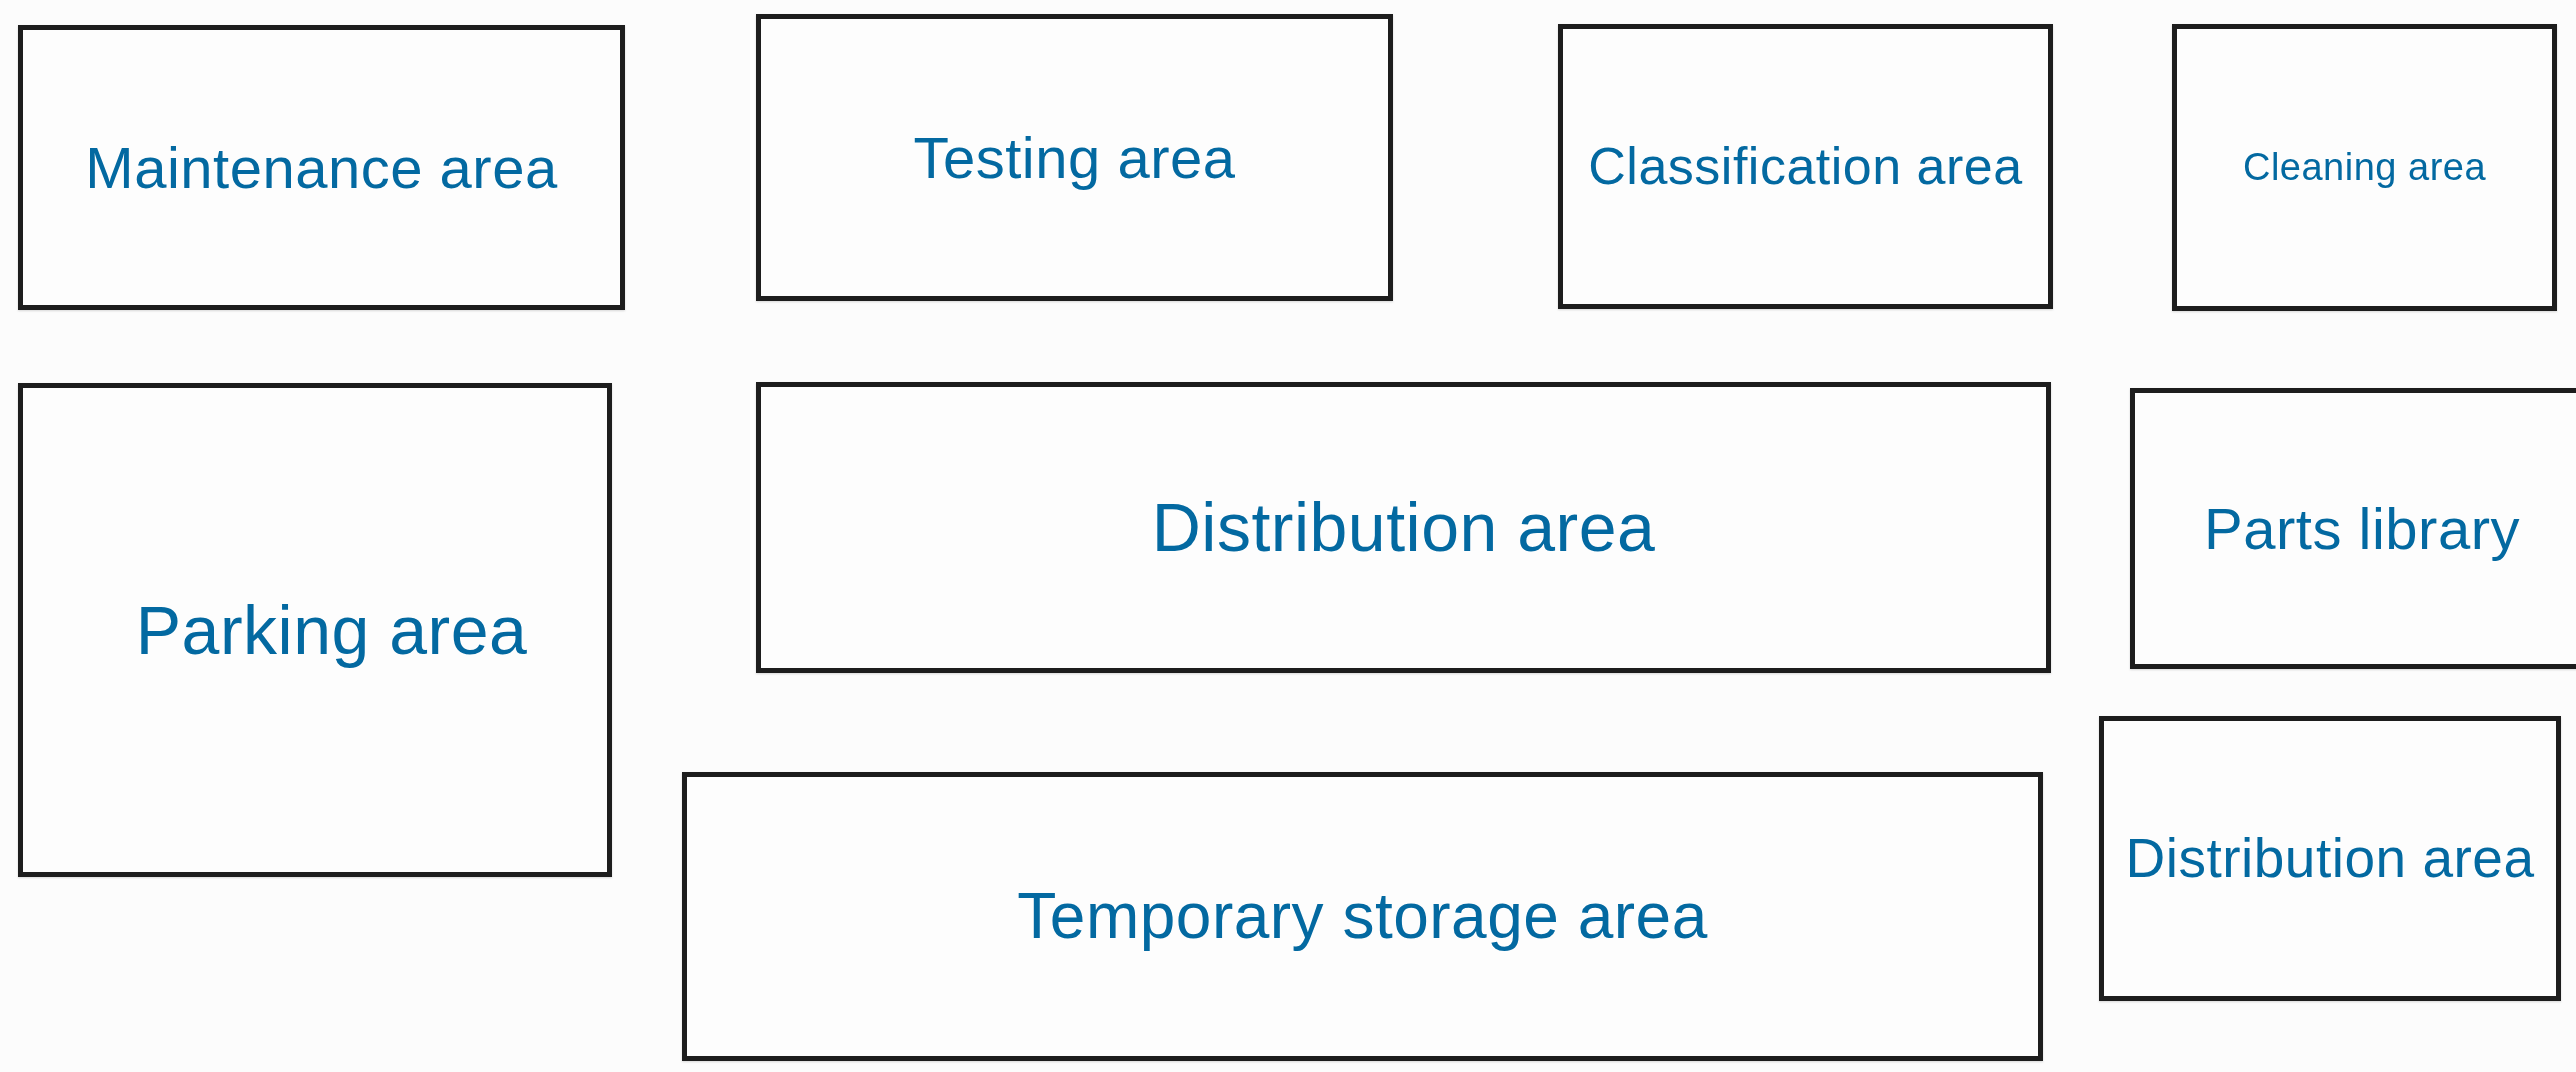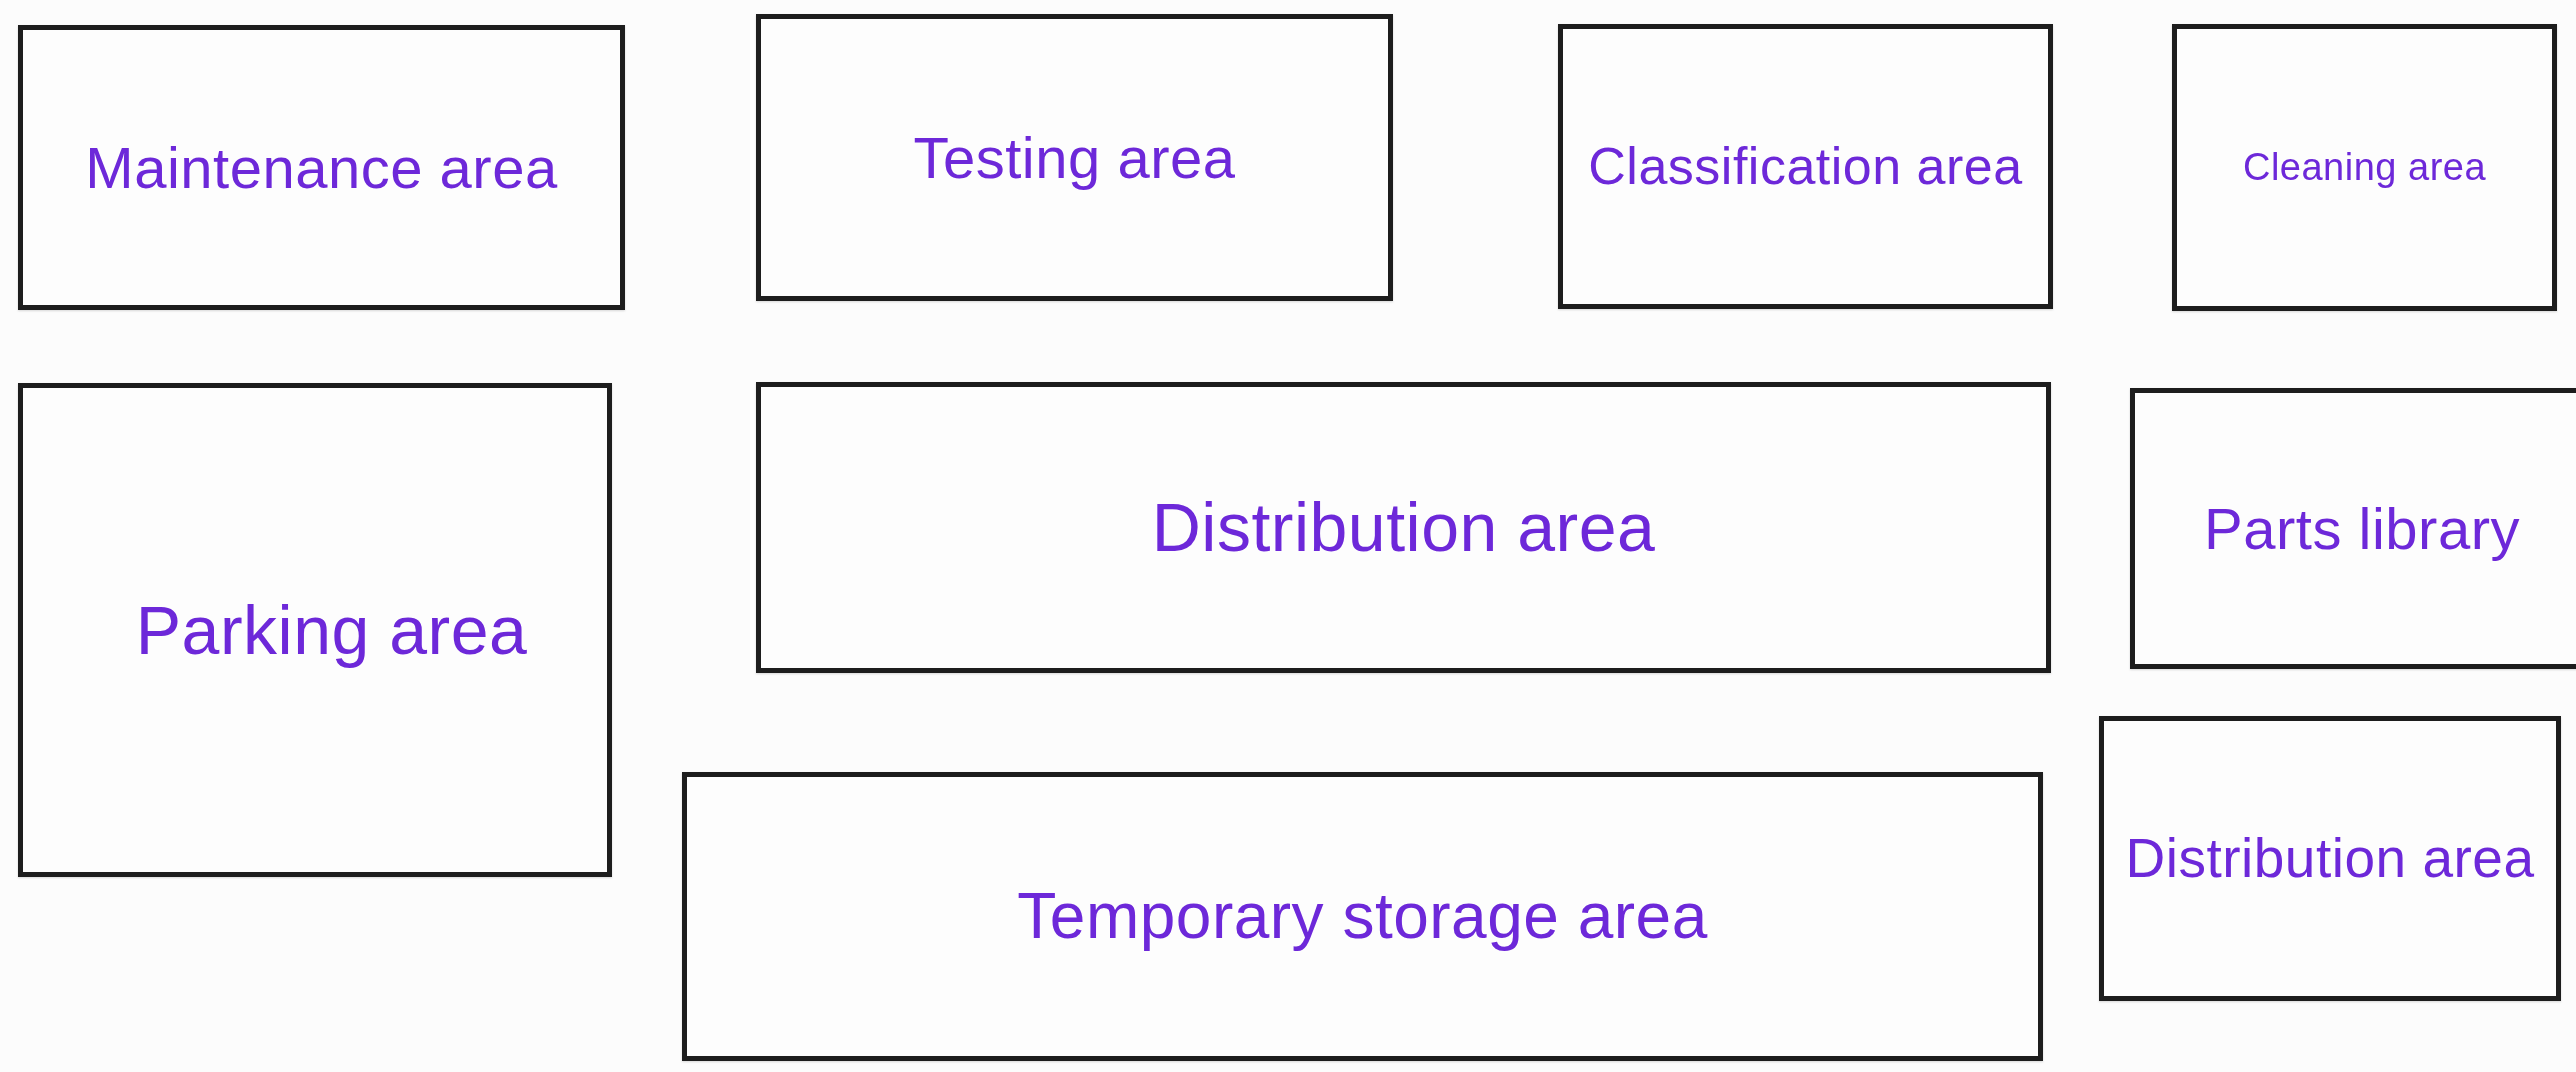--- a/index.html
+++ b/index.html
@@ -20,21 +20,21 @@
     box-sizing: border-box;
     border: 5px solid #1d1d1d;
     background: #fdfdfd;
     display: flex;
     align-items: center;
     justify-content: center;
     text-align: center;
     box-shadow: 0 1px 2px rgba(0,0,0,0.15);
   }
   .area-label {
-    color: #6d28d9;
+    color: #0369a1;
     white-space: nowrap;
     letter-spacing: 0.5px;
     line-height: 1.1;
   }
 
   
   #box-maintenance   { left: 18px;   top: 25px;  width: 607px;  height: 285px; }
   #box-testing       { left: 756px;  top: 14px;  width: 637px;  height: 287px; }
   #box-classification{ left: 1558px; top: 24px;  width: 495px;  height: 285px; }
   #box-cleaning      { left: 2172px; top: 24px;  width: 385px;  height: 287px; }

